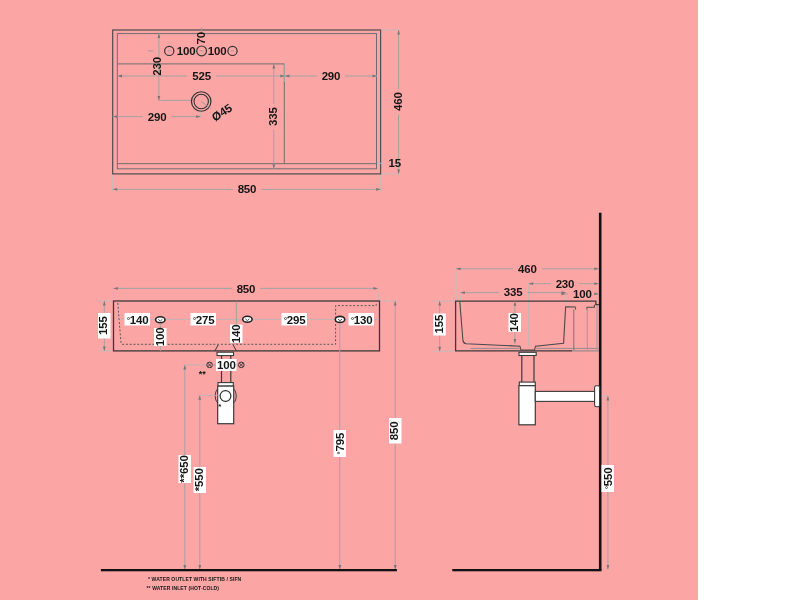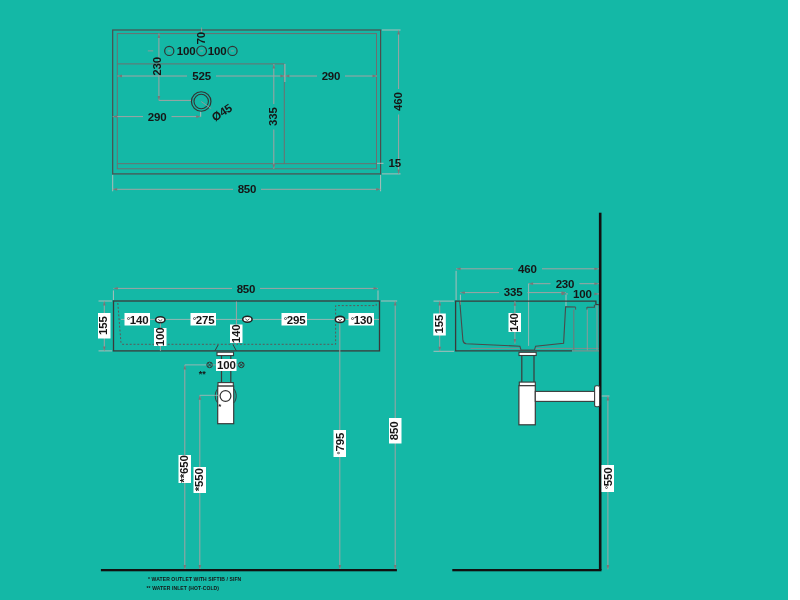--- a/index.html
+++ b/index.html
@@ -1,16 +1,16 @@
 <!DOCTYPE html>
 <html><head>
 <meta charset="utf-8">
 <style>
   html,body{margin:0;padding:0;background:#ffffff;}
-  .page{width:788px;height:600px;position:relative;background:#14b8a6;overflow:hidden;}
+  .page{width:698px;height:600px;position:relative;background:#fca5a5;overflow:hidden;}
   svg{will-change:transform;transform:translateZ(0);}
   text{font-family:"Liberation Sans",sans-serif;font-weight:700;fill:#161616;}
   .dim{font-size:11.5px;letter-spacing:-0.15px;}
   .note{font-size:5px;font-weight:700;letter-spacing:0.12px;}
 </style>
 </head>
 <body>
 <div class="page">
 <svg width="800" height="600" viewBox="0 0 800 600">
 

